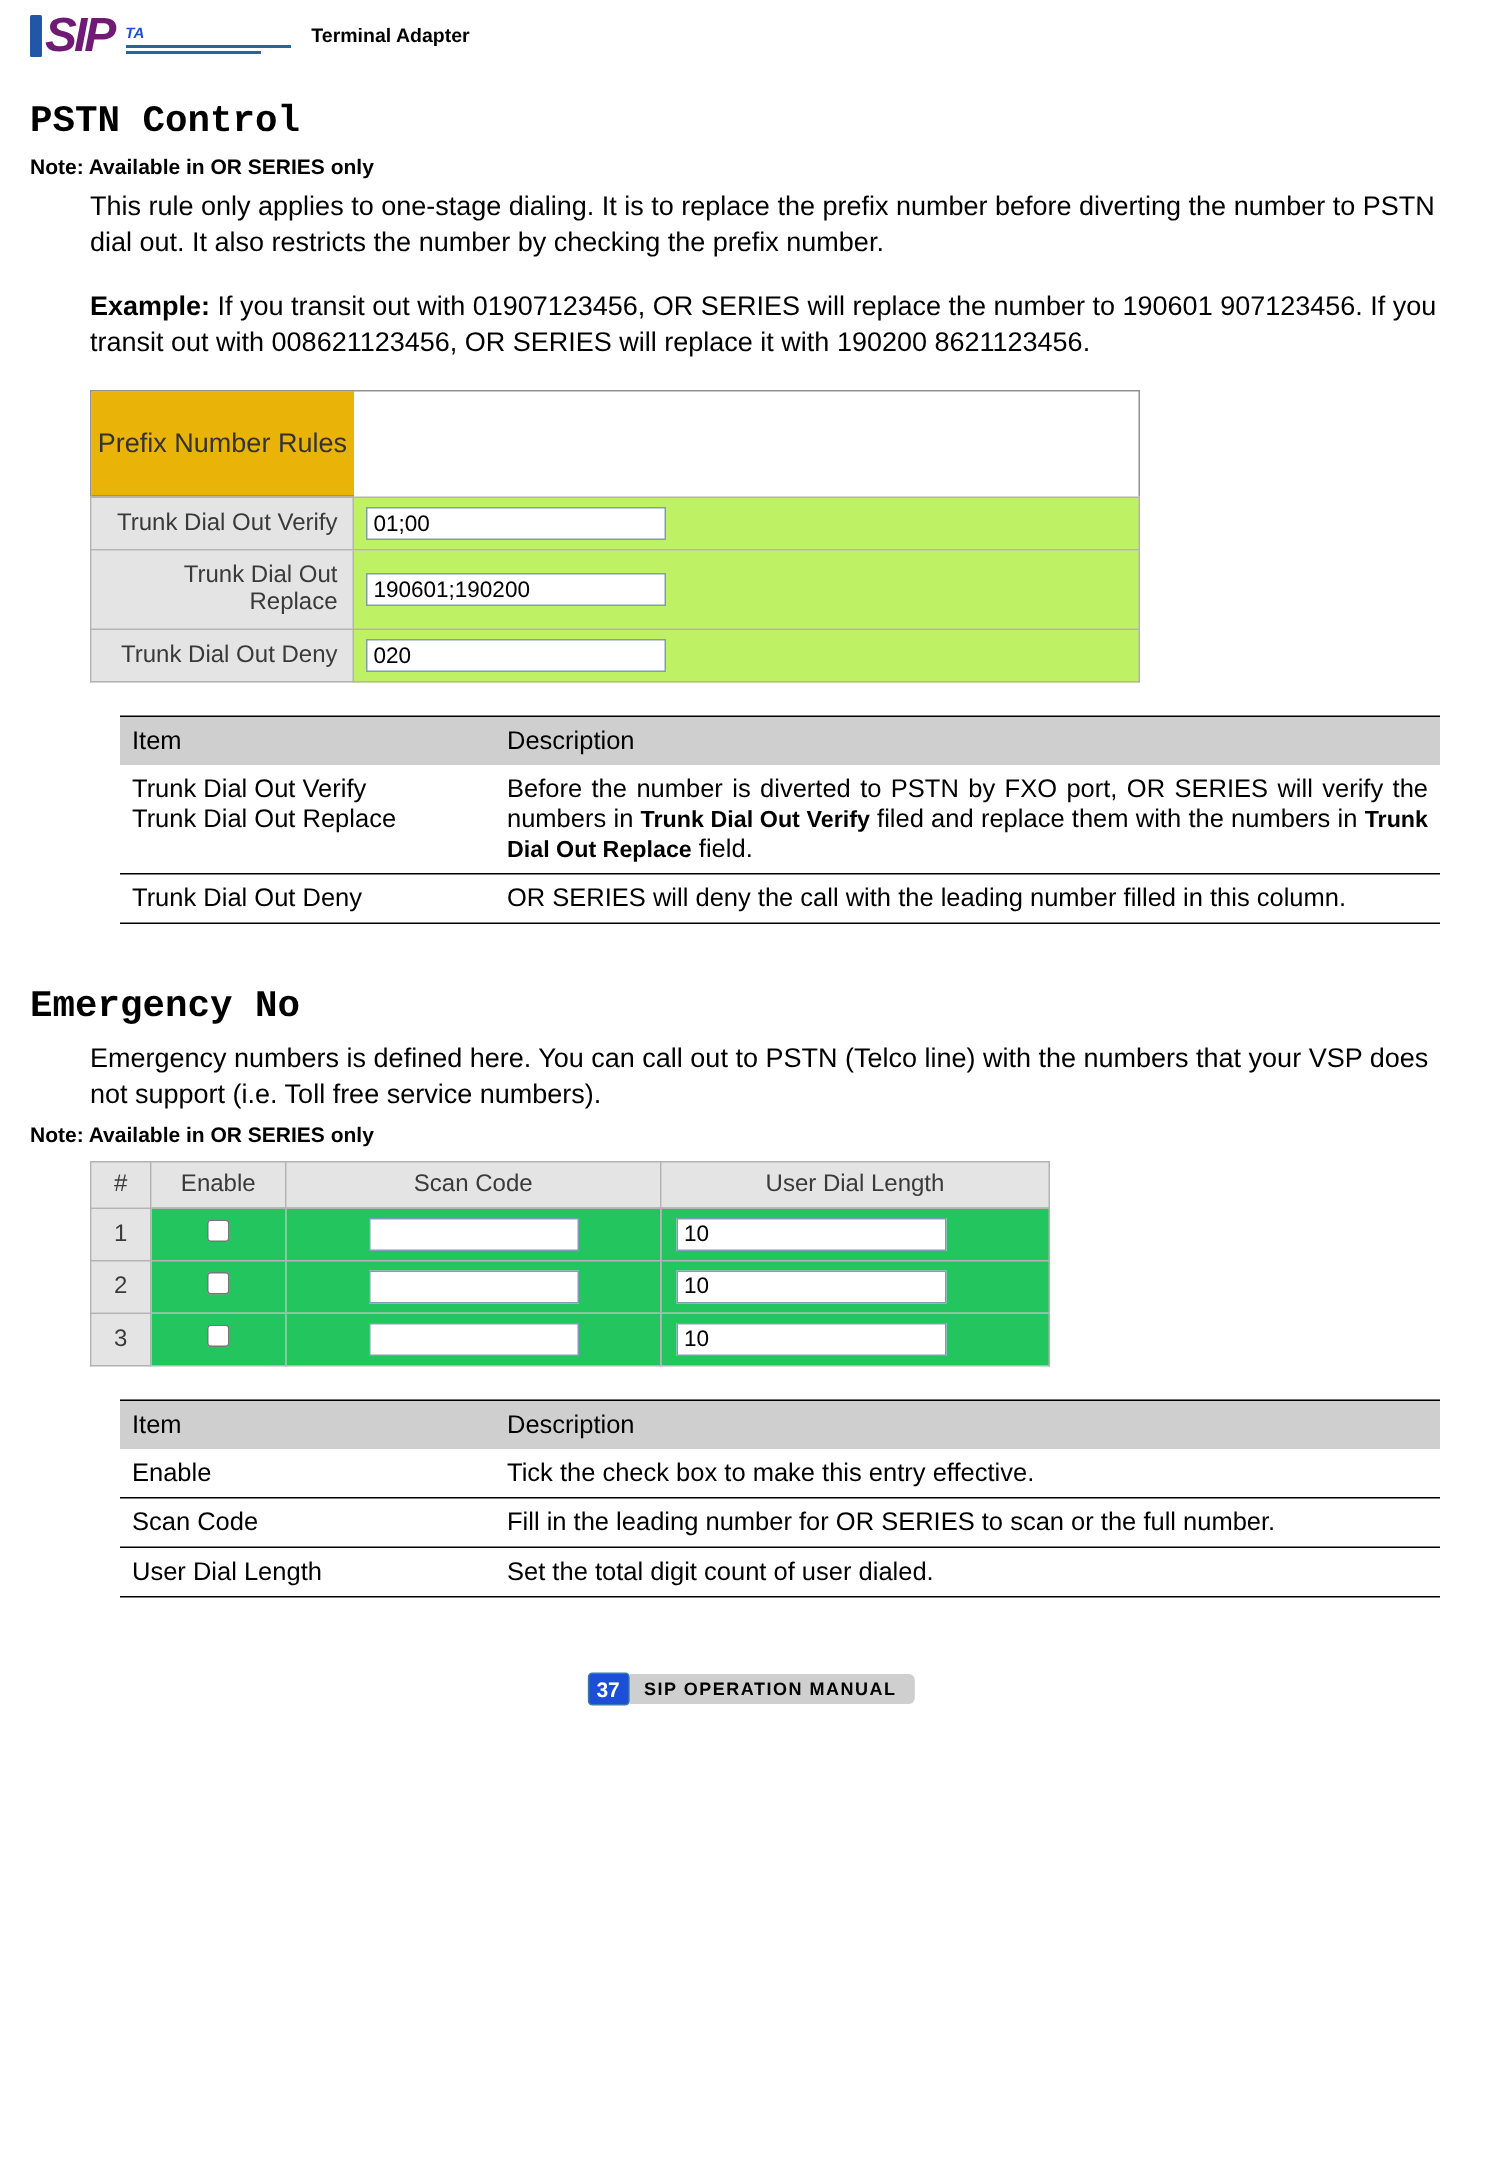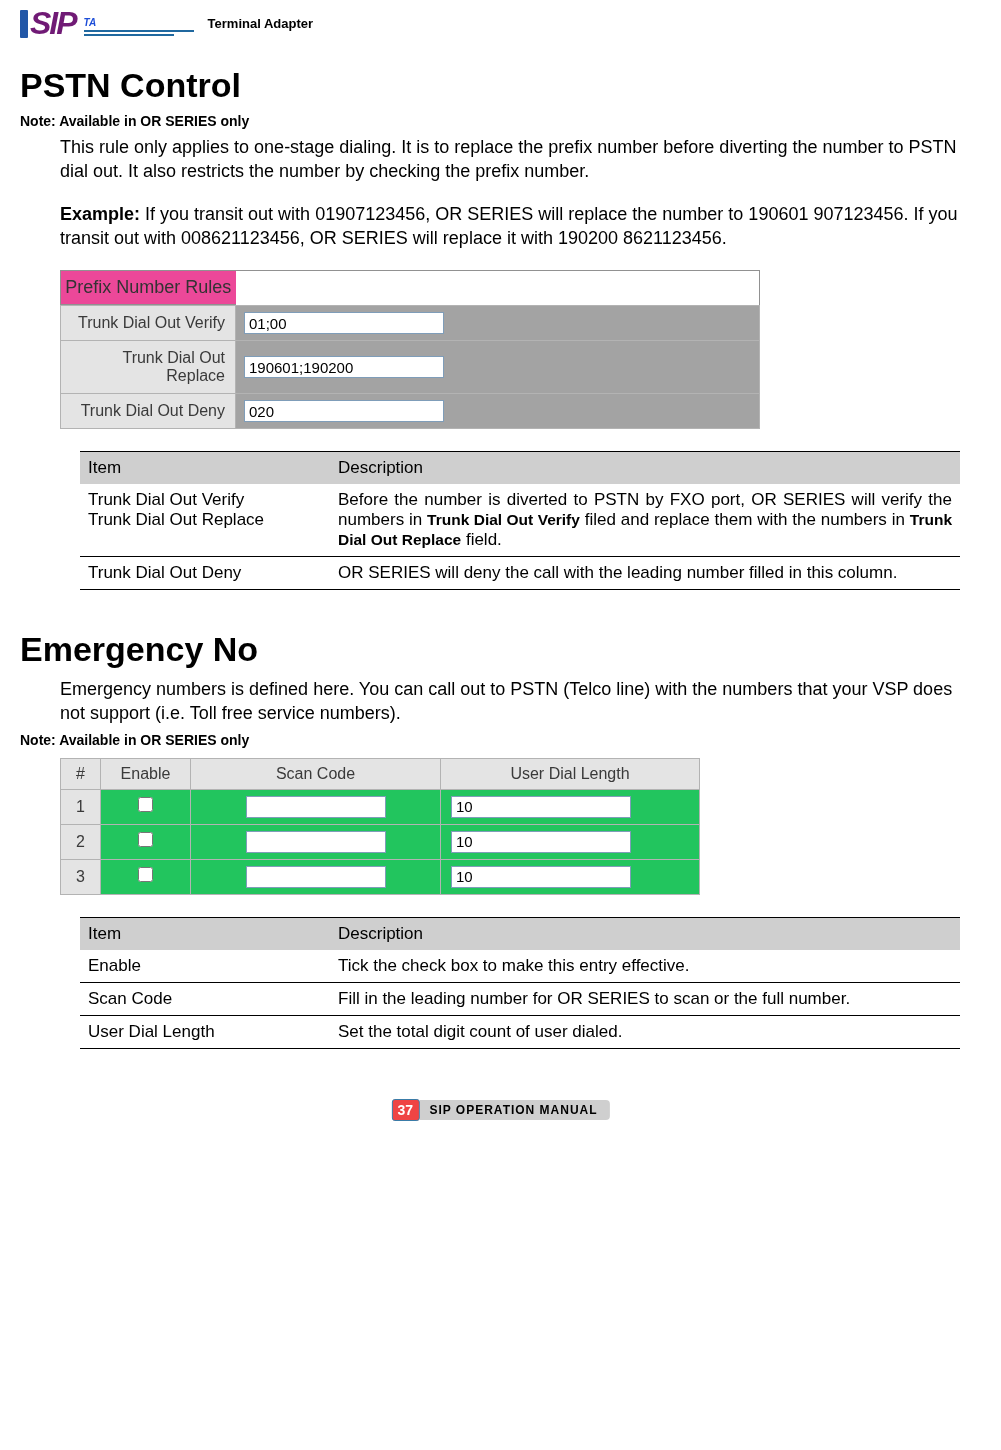--- a/index.html
+++ b/index.html
@@ -15,60 +15,60 @@
     .header-bar { display: flex; align-items: center; padding: 5px 0 10px 0; }
     .logo { display: flex; align-items: center; }
     .logo-i { display: inline-block; width: 8px; height: 28px; background: #2257a7; margin-right: 2px; border-radius: 1px;}
     .logo-text { font-family: Arial, sans-serif; font-size: 32px; font-weight: bold; font-style: italic; color: #701a75; letter-spacing: -2px;}
     .logo-sub { margin-left: 8px; }
     .logo-ta { font-family: "Comic Sans MS", cursive, sans-serif; color: #1d4ed8; font-size: 10px; font-weight: bold; font-style: italic;}
     .logo-line { display:inline-block; width:110px; height:2px; background:#20689f; vertical-align: middle;}
     .logo-lines { display:flex; flex-direction: column; gap:2px;}
     .terminal-adapter { font-family: Verdana, sans-serif; font-size: 13px; font-weight: bold; margin-left: 14px; }
     
-    h2.section-title { font-family: Liberation Sans, sans-serif; font-size: 34px; font-weight: bold; margin: 14px 0 8px 0;}
+    h2.section-title { font-family: Liberation Mono, monospace; font-size: 25px; font-weight: bold; margin: 14px 0 8px 0;}
     .note-line { font-family: Verdana, sans-serif; font-size: 14px; font-weight: bold; margin: 6px 0 6px 0;}
     .body-text { font-size: 18px; line-height: 1.35; margin: 6px 0 0 40px; padding-right: 20px;}
     .body-text .label-bold { font-weight: bold; }
     .body-text + .body-text { margin-top: 18px;}
     
     .form-panel {
       margin: 20px 0 0 40px;
       border: 1px solid #919191;
       background: #fff;
       width: 700px;
       display: table;
       border-collapse: collapse;
     }
     .panel-title-row {
-      background: #ec4899;
+      background: #eab308;
       text-align: center;
       font-family: Arial, sans-serif;
       color: #333;
       font-size: 18px;
-      padding: 6px 0;
+      padding: 24px 0;
       border-bottom: 1px solid #919191;
     }
     .form-row { display: table-row; }
     .form-label-cell {
       display: table-cell;
       background: #e4e4e4;
       border: 1px solid #b3b3b3;
       padding: 8px 10px;
       font-size: 16px;
       color: #3a3a3a;
       width: 175px;
       text-align: right;
       vertical-align: middle;
     }
     .form-input-cell {
       display: table-cell;
       border: 1px solid #b3b3b3;
       padding: 6px 8px;
-      background: #a3a3a3;
+      background: #bef264;
       vertical-align: middle;
     }
     .text-input {
       font-family: Arial, sans-serif;
       font-size: 15px;
       padding: 2px 4px;
       border: 1px solid #7f9db9;
       background: #fff;
       width: 200px;
       height: 22px;
@@ -121,21 +121,21 @@
       height: 40px;
     }
     .footer-band {
       position: absolute;
       left: 50%;
       transform: translateX(-50%);
       display: flex;
       align-items: center;
     }
     .page-num-box {
-      background: #ef4444;
+      background: #1d4ed8;
       color: #fff;
       font-weight: bold;
       font-size: 14px;
       width: 28px;
       height: 22px;
       display: flex;
       align-items: center;
       justify-content: center;
       border-radius: 3px;
       border: 1px solid #3a7ca8;

